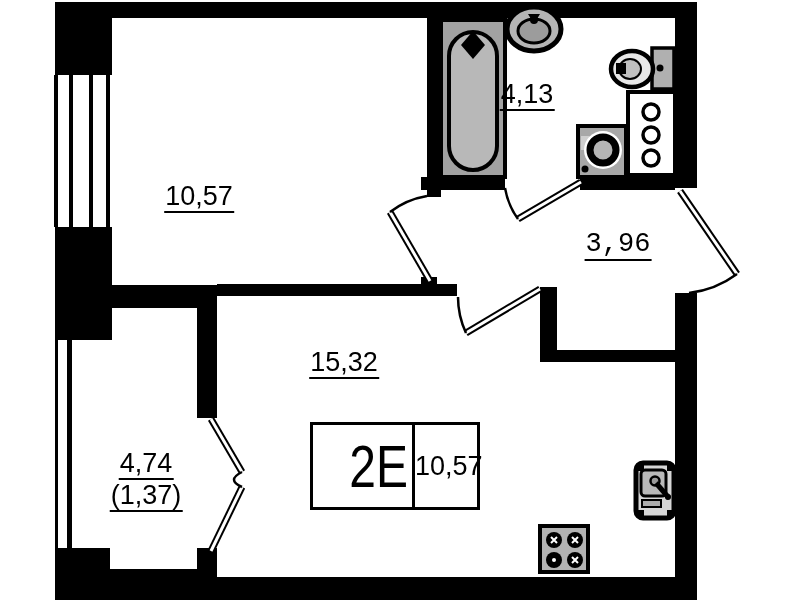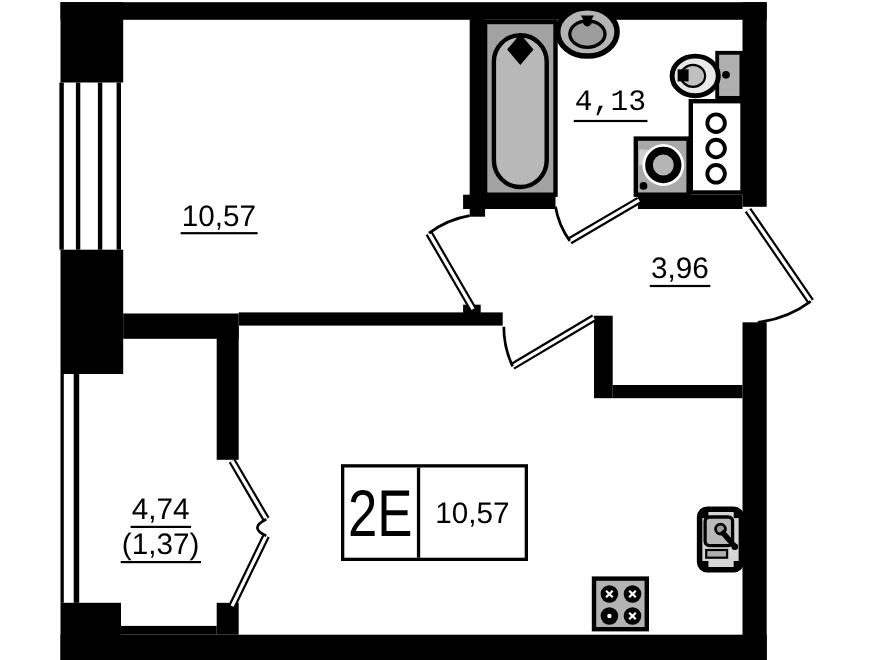--- a/index.html
+++ b/index.html
@@ -3,21 +3,21 @@
 <meta charset="utf-8">
 <style>
   html,body{margin:0;padding:0;background:#fff;}
   #plan{position:relative;width:799px;height:600px;background:#ffffff;
         font-family:"Liberation Sans",sans-serif;overflow:hidden;}
   #plan svg{position:absolute;left:0;top:0;}
   .room-label{position:absolute;transform:translateX(-50%);
       font-size:27px;line-height:1.0;color:#000;white-space:nowrap;
       border-bottom:2px solid #000;padding:0 1px 1px 1px;}
   .summary{position:absolute;left:310px;top:422px;width:170px;height:88px;
-      border:3px solid #000;background:#fff;display:flex;box-sizing:border-box;}
+      border:3px solid #000;background:#fff;display:flex;box-sizing:border-box;padding-left:33px;}
   .summary .type-cell{width:66px;border-right:3px solid #000;display:flex;
       align-items:center;justify-content:center;font-size:60px;color:#000;}
   .summary .type-cell span{display:inline-block;transform:scaleX(.8);}
   .summary .vals{flex:1;display:flex;flex-direction:column;}
   .summary .vals .val{flex:1;display:flex;align-items:center;justify-content:center;
       font-size:27px;color:#000;}
   .summary .vals .val + .val{border-top:3px solid #000;}
 </style>
 </head>
 <body>
@@ -147,24 +147,25 @@
       <line x1="211" y1="419" x2="242" y2="472" stroke="#000" stroke-width="7"></line>
       <line x1="211" y1="419" x2="242" y2="472" stroke="#fff" stroke-width="3"></line>
       <line x1="211" y1="551" x2="242" y2="487" stroke="#000" stroke-width="7"></line>
       <line x1="211" y1="551" x2="242" y2="487" stroke="#fff" stroke-width="3"></line>
       <path d="M242,472 Q226,480 242,487" fill="none" stroke="#000" stroke-width="2.5"></path>
     </g>
   </svg>
 
   <div class="room-label" style="left:199px;top:183px;">10,57</div>
 
-  <div class="room-label" style="left:555px;top:81px;font-family:Liberation Mono, monospace;">4,13</div>
+  <div class="room-label" style="left:527px;top:81px;">4,13</div>
 
-  <div class="room-label" style="left:618px;top:231px;">3,96</div>
+  <div class="room-label" style="left:618px;top:231px;font-family:Liberation Mono, monospace;">3,96</div>
 
+  <div class="room-label" style="left:344px;top:349px;">15,32</div>
 
   <div class="room-label" style="left:146px;top:450px;">4,74</div>
 
   <div class="room-label" style="left:146px;top:482px;">(1,37)</div>
 
   <div class="summary">
     <div class="type-cell">
       <span>2E</span>
     </div>
     <div class="vals">

